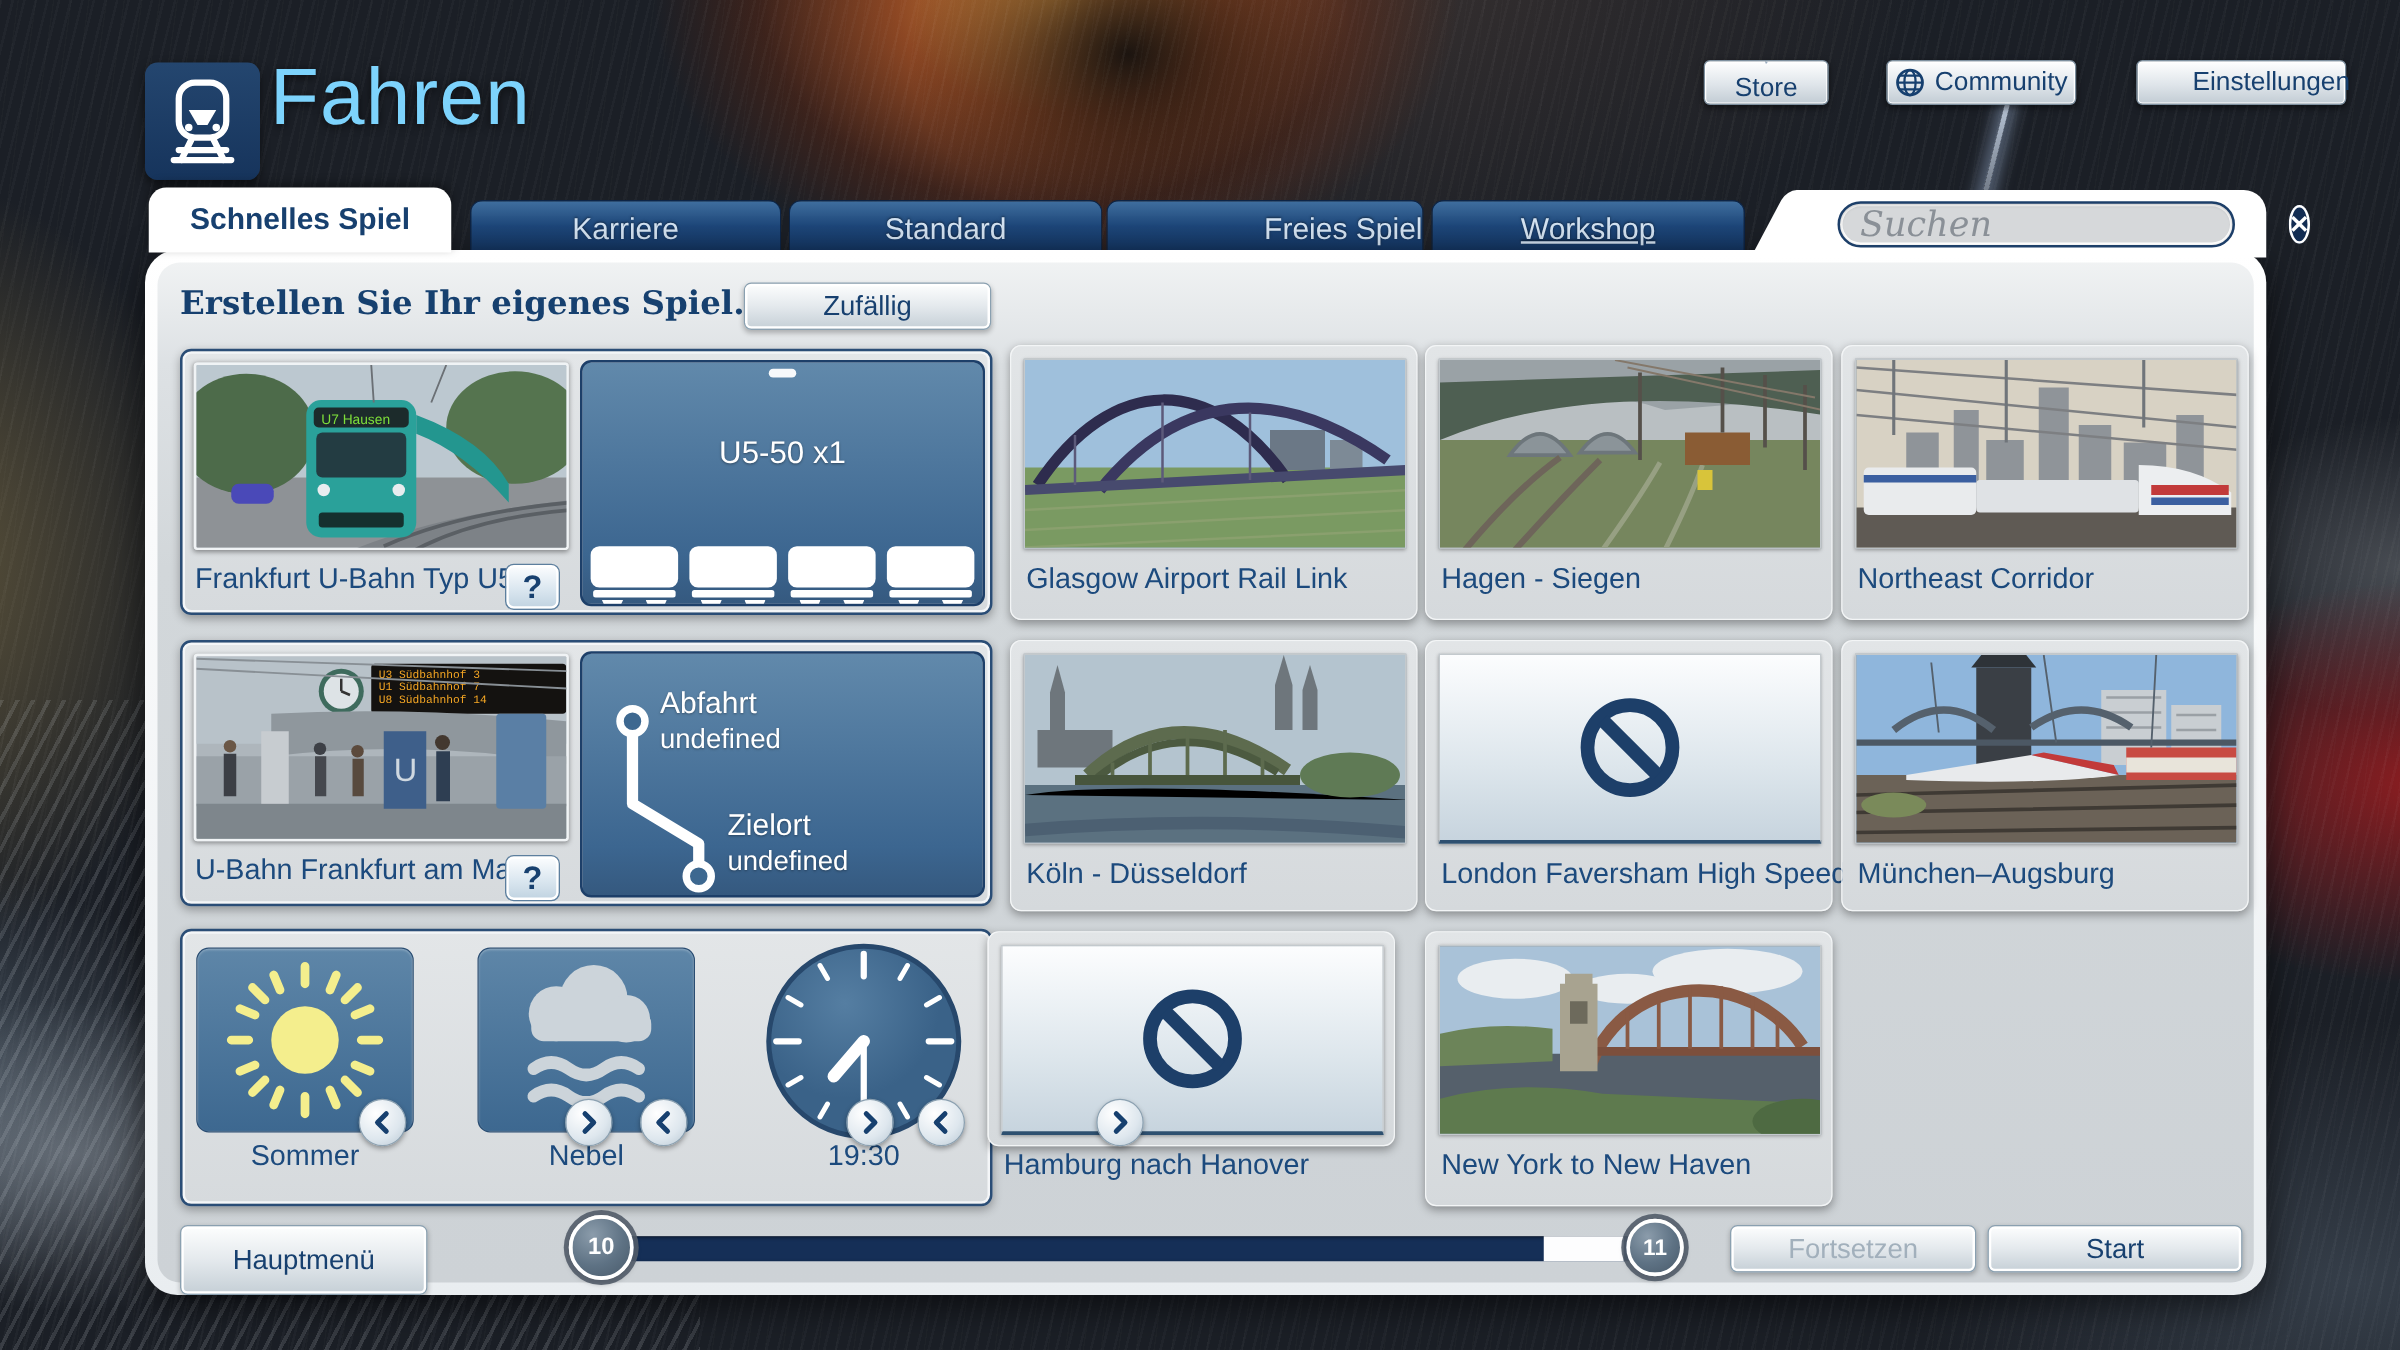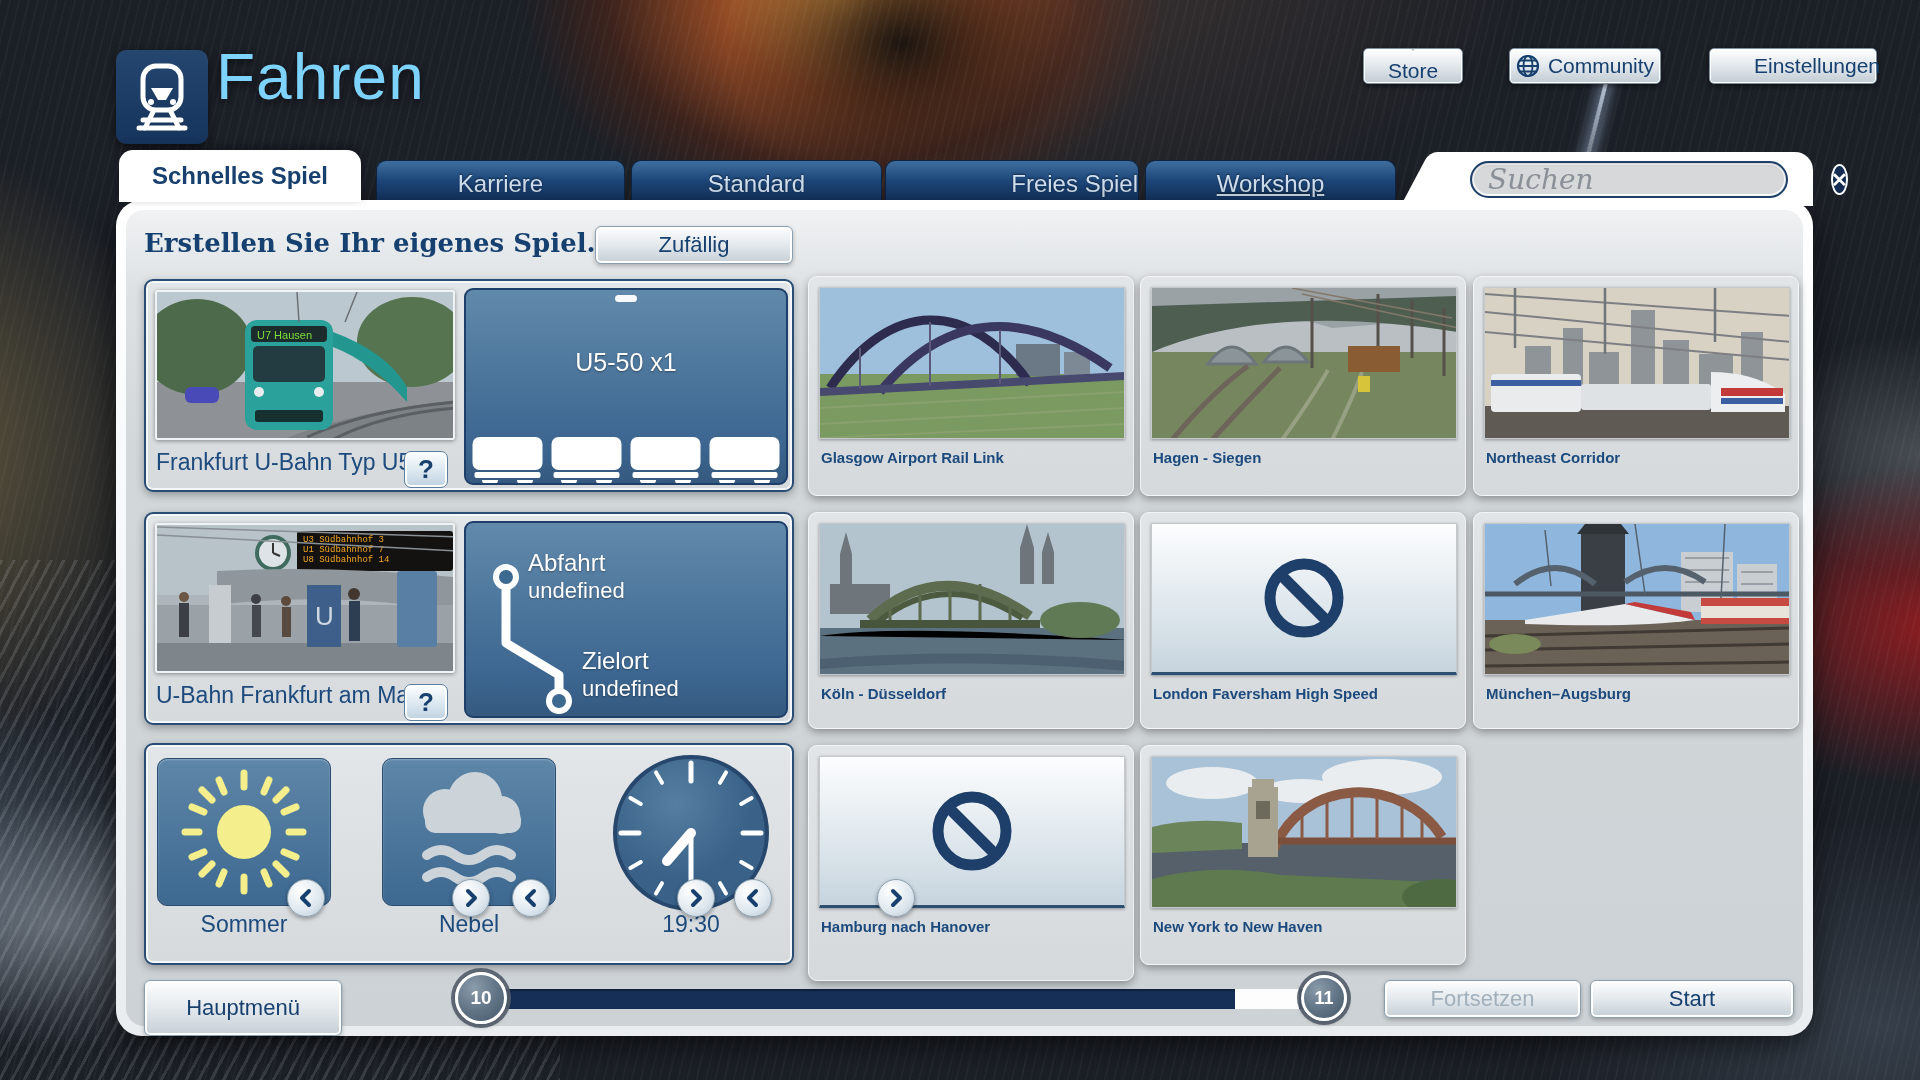--- a/index.html
+++ b/index.html
@@ -154,24 +154,24 @@
     display:flex; align-items:center; justify-content:center; }
 
   
   .rcard { position:absolute; width:326px; background:linear-gradient(#e2e5e7,#d5d9dc);
     border:1px solid #f3f5f6; border-radius:9px; box-shadow:0 3px 8px rgba(0,0,0,.35); cursor:pointer; }
   .rphoto { position:absolute; left:10px; top:10px; width:306px; height:152px; overflow:hidden;
     border:1px solid #c3c9cd; box-shadow:0 1px 3px rgba(0,0,0,.35); background:#9aa4ab; }
   .rphoto svg { display:block; }
   .rphoto.placeholder { background:linear-gradient(#fcfdfe,#dde6ec 60%,#c7d4de);
     border-bottom:3px solid #2e5070; display:flex; align-items:center; justify-content:center; }
-  .rcard-title { position:absolute; left:12px; top:172px; font-size:15px; color:#1c4a7d; white-space:nowrap;font-weight:bold; }
+  .rcard-title { position:absolute; left:12px; top:172px; font-size:23px; color:#1c4a7d; white-space:nowrap; }
   .rc-1{left:808px;top:276px;height:220px;} .rc-2{left:1140px;top:276px;height:220px;} .rc-3{left:1473px;top:276px;height:220px;}
   .rc-4{left:808px;top:512px;height:217px;} .rc-5{left:1140px;top:512px;height:217px;} .rc-6{left:1473px;top:512px;height:217px;}
-  .rc-7{left:808px;top:745px;height:236px;} .rc-8{left:1140px;top:745px;height:220px;}
+  .rc-7{left:790px;top:745px;height:172px;} .rc-8{left:1140px;top:745px;height:220px;}
 
   
   .btn-mainmenu { position:absolute; left:144px; top:980px; width:198px; height:56px; }
   .btn-resume { position:absolute; left:1384px; top:980px; width:197px; height:38px; color:#a2b0bc; cursor:default; }
   .btn-start { position:absolute; left:1590px; top:980px; width:204px; height:38px; }
   .progress-track { position:absolute; left:495px; top:989px; width:810px; height:20px;
     background:#152f57; box-shadow:inset 0 1px 3px rgba(0,0,0,.5); }
   .progress-white { position:absolute; right:6px; top:0; width:64px; height:20px; background:#fdfdfe; }
   .pg-badge { position:absolute; border-radius:50%;
     background:radial-gradient(circle at 35% 28%, #8b9cab, #5e7284 55%, #495a6a);

